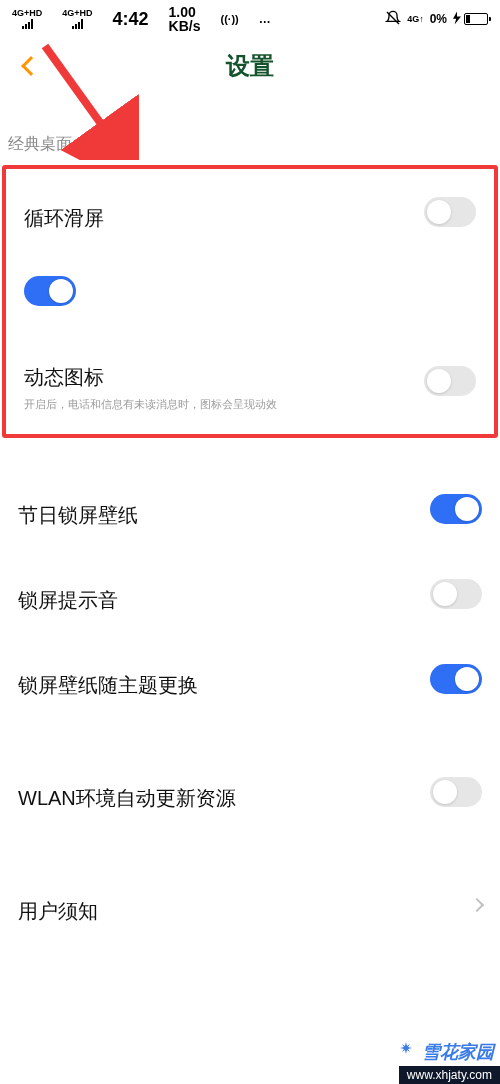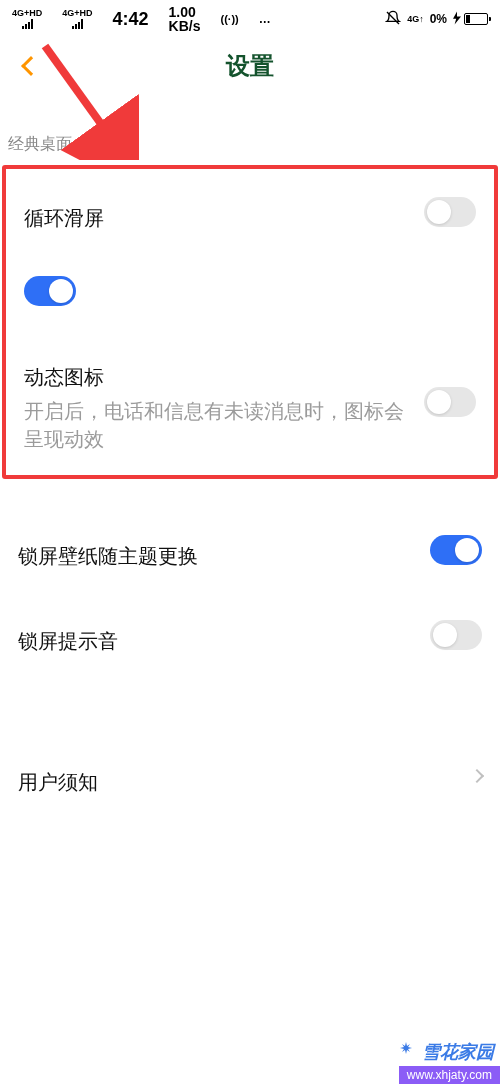--- a/index.html
+++ b/index.html
@@ -166,21 +166,21 @@
     .row-text {
       flex: 1;
       padding-right: 12px;
     }
     .row-title {
       font-size: 20px;
       color: #111;
       margin-top: 14px;
     }
     .row-sub {
-      font-size: 20px;
+      font-size: 11px;
       color: #9b9b9b;
       margin-top: 6px;
       line-height: 1.4;
     }
     .toggle {
       width: 52px;
       height: 30px;
       border-radius: 15px;
       position: relative;
       flex-shrink: 0;
@@ -240,21 +240,21 @@
     }
     .wm-name {
       font-size: 18px;
       font-weight: 700;
       color: #3b7be6;
       font-style: italic;
     }
     .wm-url {
       font-size: 12px;
       color: #fff;
-      background: #8b5cf6;
+      background: #0f172a;
       padding: 2px 8px;
     }
   </style>
 </head>
 <body>
 
 <div class="status-bar">
   <div class="status-left">
     <div class="signal-block">
       <span class="tiny-text">4G+HD</span>
@@ -347,41 +347,57 @@
       </div>
       <div class="toggle off">
           <div class="toggle-knob"></div>
         </div>
     </div>
   </div>
 
   <div class="section-gap"></div>
 
 
+  <div class="row">
+    <div class="row-text">
+      <div class="row-title">节日锁屏壁纸</div>
+    </div>
+    <div class="toggle on">
+        <div class="toggle-knob"></div>
+      </div>
+  </div>
+
+  <div class="row">
+    <div class="row-text">
+      <div class="row-title">锁屏提示音</div>
+    </div>
+    <div class="toggle off">
+        <div class="toggle-knob"></div>
+      </div>
+  </div>
 
   <div class="row">
     <div class="row-text">
       <div class="row-title">锁屏壁纸随主题更换</div>
     </div>
     <div class="toggle on">
         <div class="toggle-knob"></div>
       </div>
   </div>
 
+  <div class="section-gap"></div>
+
   <div class="row">
     <div class="row-text">
-      <div class="row-title">锁屏提示音</div>
+      <div class="row-title">WLAN环境自动更新资源</div>
     </div>
     <div class="toggle off">
         <div class="toggle-knob"></div>
       </div>
   </div>
-
-  <div class="section-gap"></div>
-
 
   <div class="section-gap"></div>
 
   <div class="row">
     <div class="row-text">
       <div class="row-title">用户须知</div>
     </div>
     <div class="arrow-right"></div>
   </div>
 

